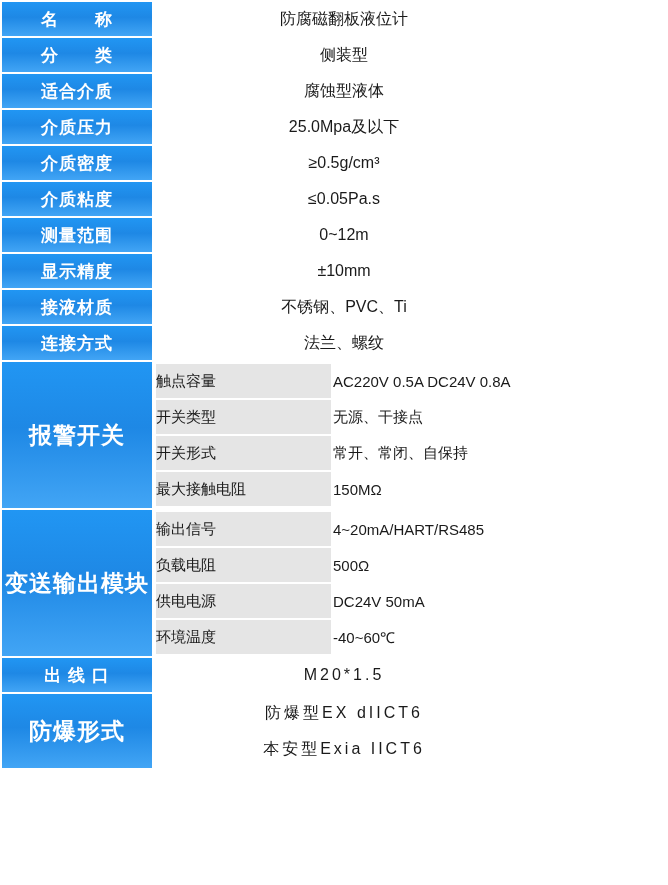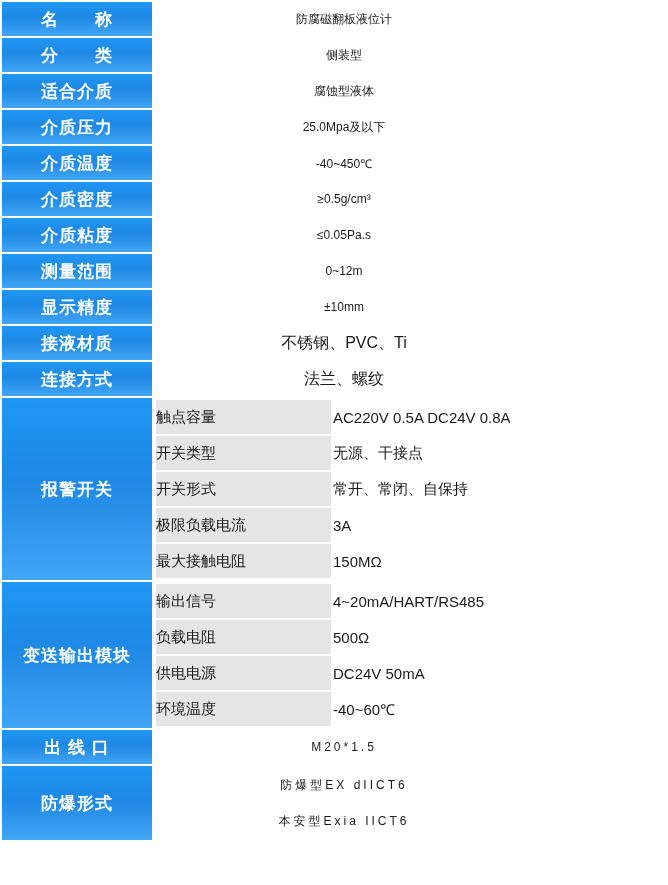--- a/index.html
+++ b/index.html
@@ -29,31 +29,31 @@
     font-size: 17px;
     font-weight: bold;
     text-align: center;
     letter-spacing: 1px;
     height: 34px;
     width: 150px;
   }
   .label-cell-tall {
     background: linear-gradient(to bottom, #2196f3 0%, #1e88e5 45%, #42a5f5 100%);
     color: #ffffff;
-    font-size: 17px;
+    font-size: 23px;
     font-weight: bold;
     text-align: center;
     letter-spacing: 1px;
     width: 150px;
     font-family: Liberation Mono, monospace;
   }
   .value-cell {
     background: #ffffff;
     color: #1a1a1a;
-    font-size: 12px;
+    font-size: 16px;
     text-align: center;
     height: 34px;
     box-shadow: inset 0 0 0 1px #ffffff;
   }
   .sub-label-cell {
     background: #e5e5e5;
     color: #1a1a1a;
     font-size: 15px;
     text-align: left;
     padding-left: 18px;
@@ -96,24 +96,20 @@
     </tr>
     <tr>
       <td class="label-cell">适合介质</td>
       <td class="value-cell">腐蚀型液体</td>
     </tr>
     <tr>
       <td class="label-cell">介质压力</td>
       <td class="value-cell">25.0Mpa及以下</td>
     </tr>
     <tr>
-      <td class="label-cell">介质温度</td>
-      <td class="value-cell">-40~450℃</td>
-    </tr>
-    <tr>
       <td class="label-cell">介质密度</td>
       <td class="value-cell">≥0.5g/cm³</td>
     </tr>
     <tr>
       <td class="label-cell">介质粘度</td>
       <td class="value-cell">≤0.05Pa.s</td>
     </tr>
     <tr>
       <td class="label-cell">测量范围</td>
       <td class="value-cell">0~12m</td>
@@ -142,24 +138,20 @@
             </tr>
             <tr>
               <td class="sub-label-cell">开关类型</td>
               <td class="sub-value-cell">无源、干接点</td>
             </tr>
             <tr>
               <td class="sub-label-cell">开关形式</td>
               <td class="sub-value-cell">常开、常闭、自保持</td>
             </tr>
             <tr>
-              <td class="sub-label-cell">极限负载电流</td>
-              <td class="sub-value-cell">3A</td>
-            </tr>
-            <tr>
               <td class="sub-label-cell">最大接触电阻</td>
               <td class="sub-value-cell">150MΩ</td>
             </tr>
           </tbody>
         </table>
       </td>
     </tr>
 
     <tr>
       <td class="label-cell-tall">变送输出模块</td>

